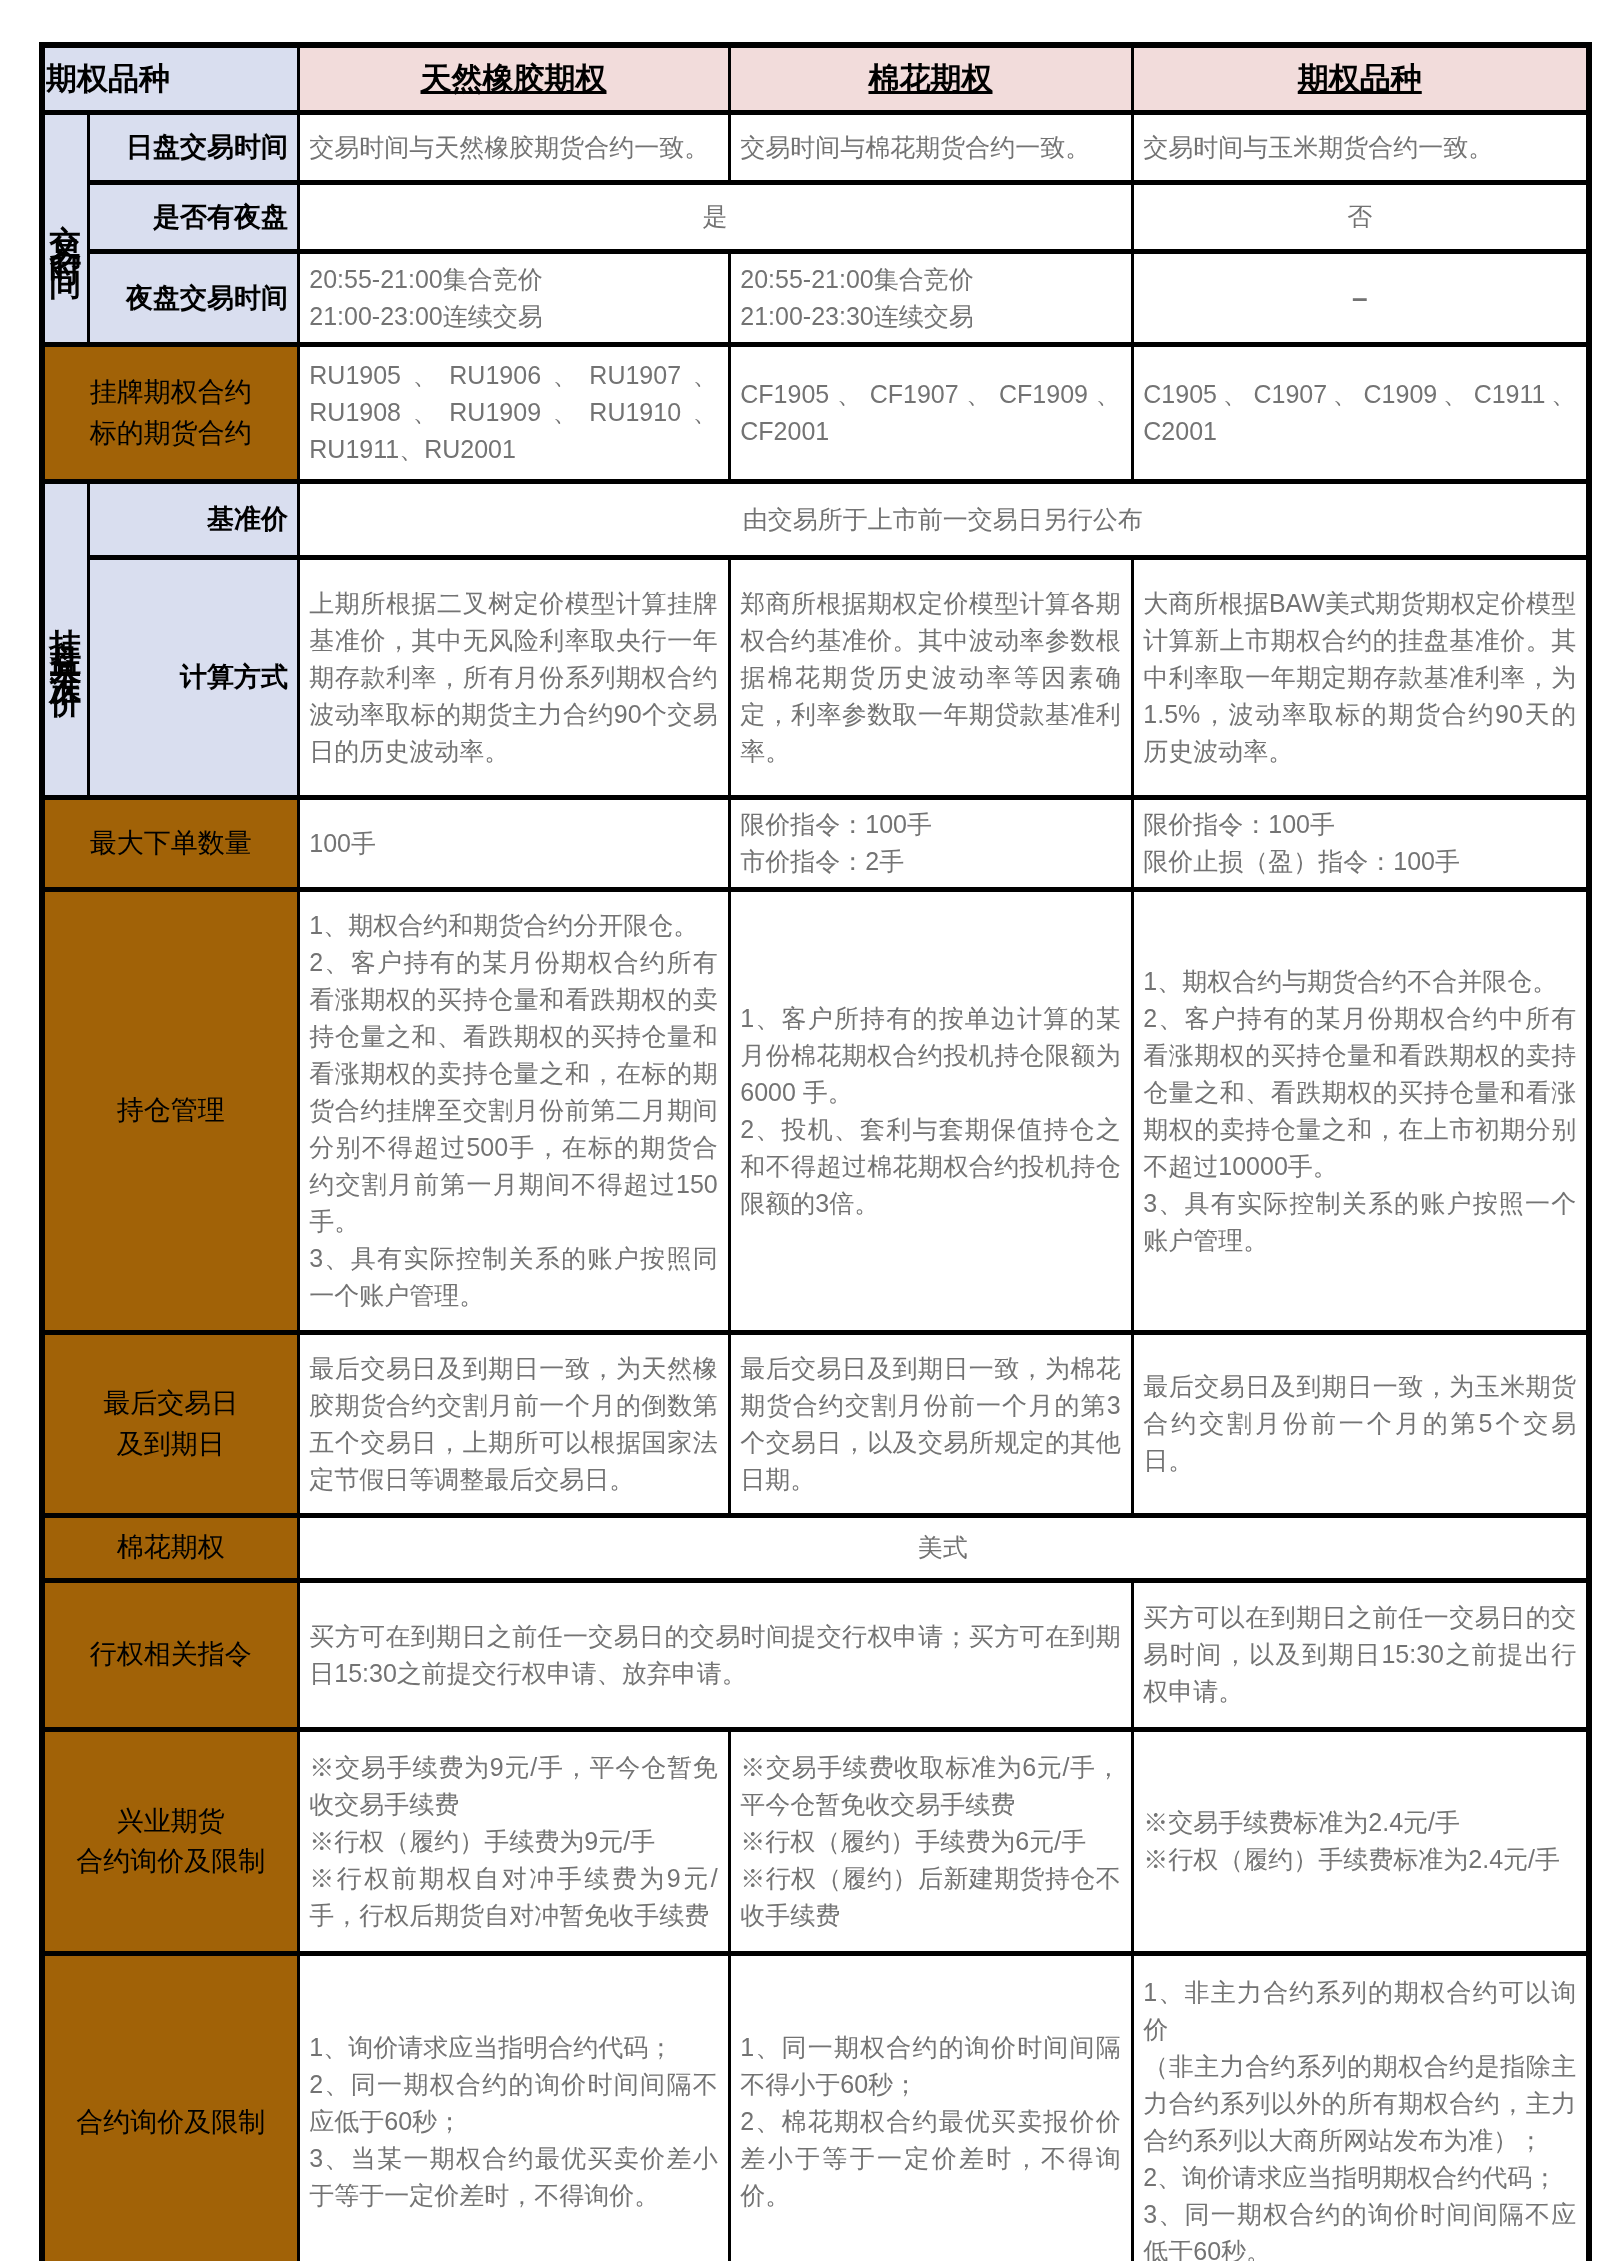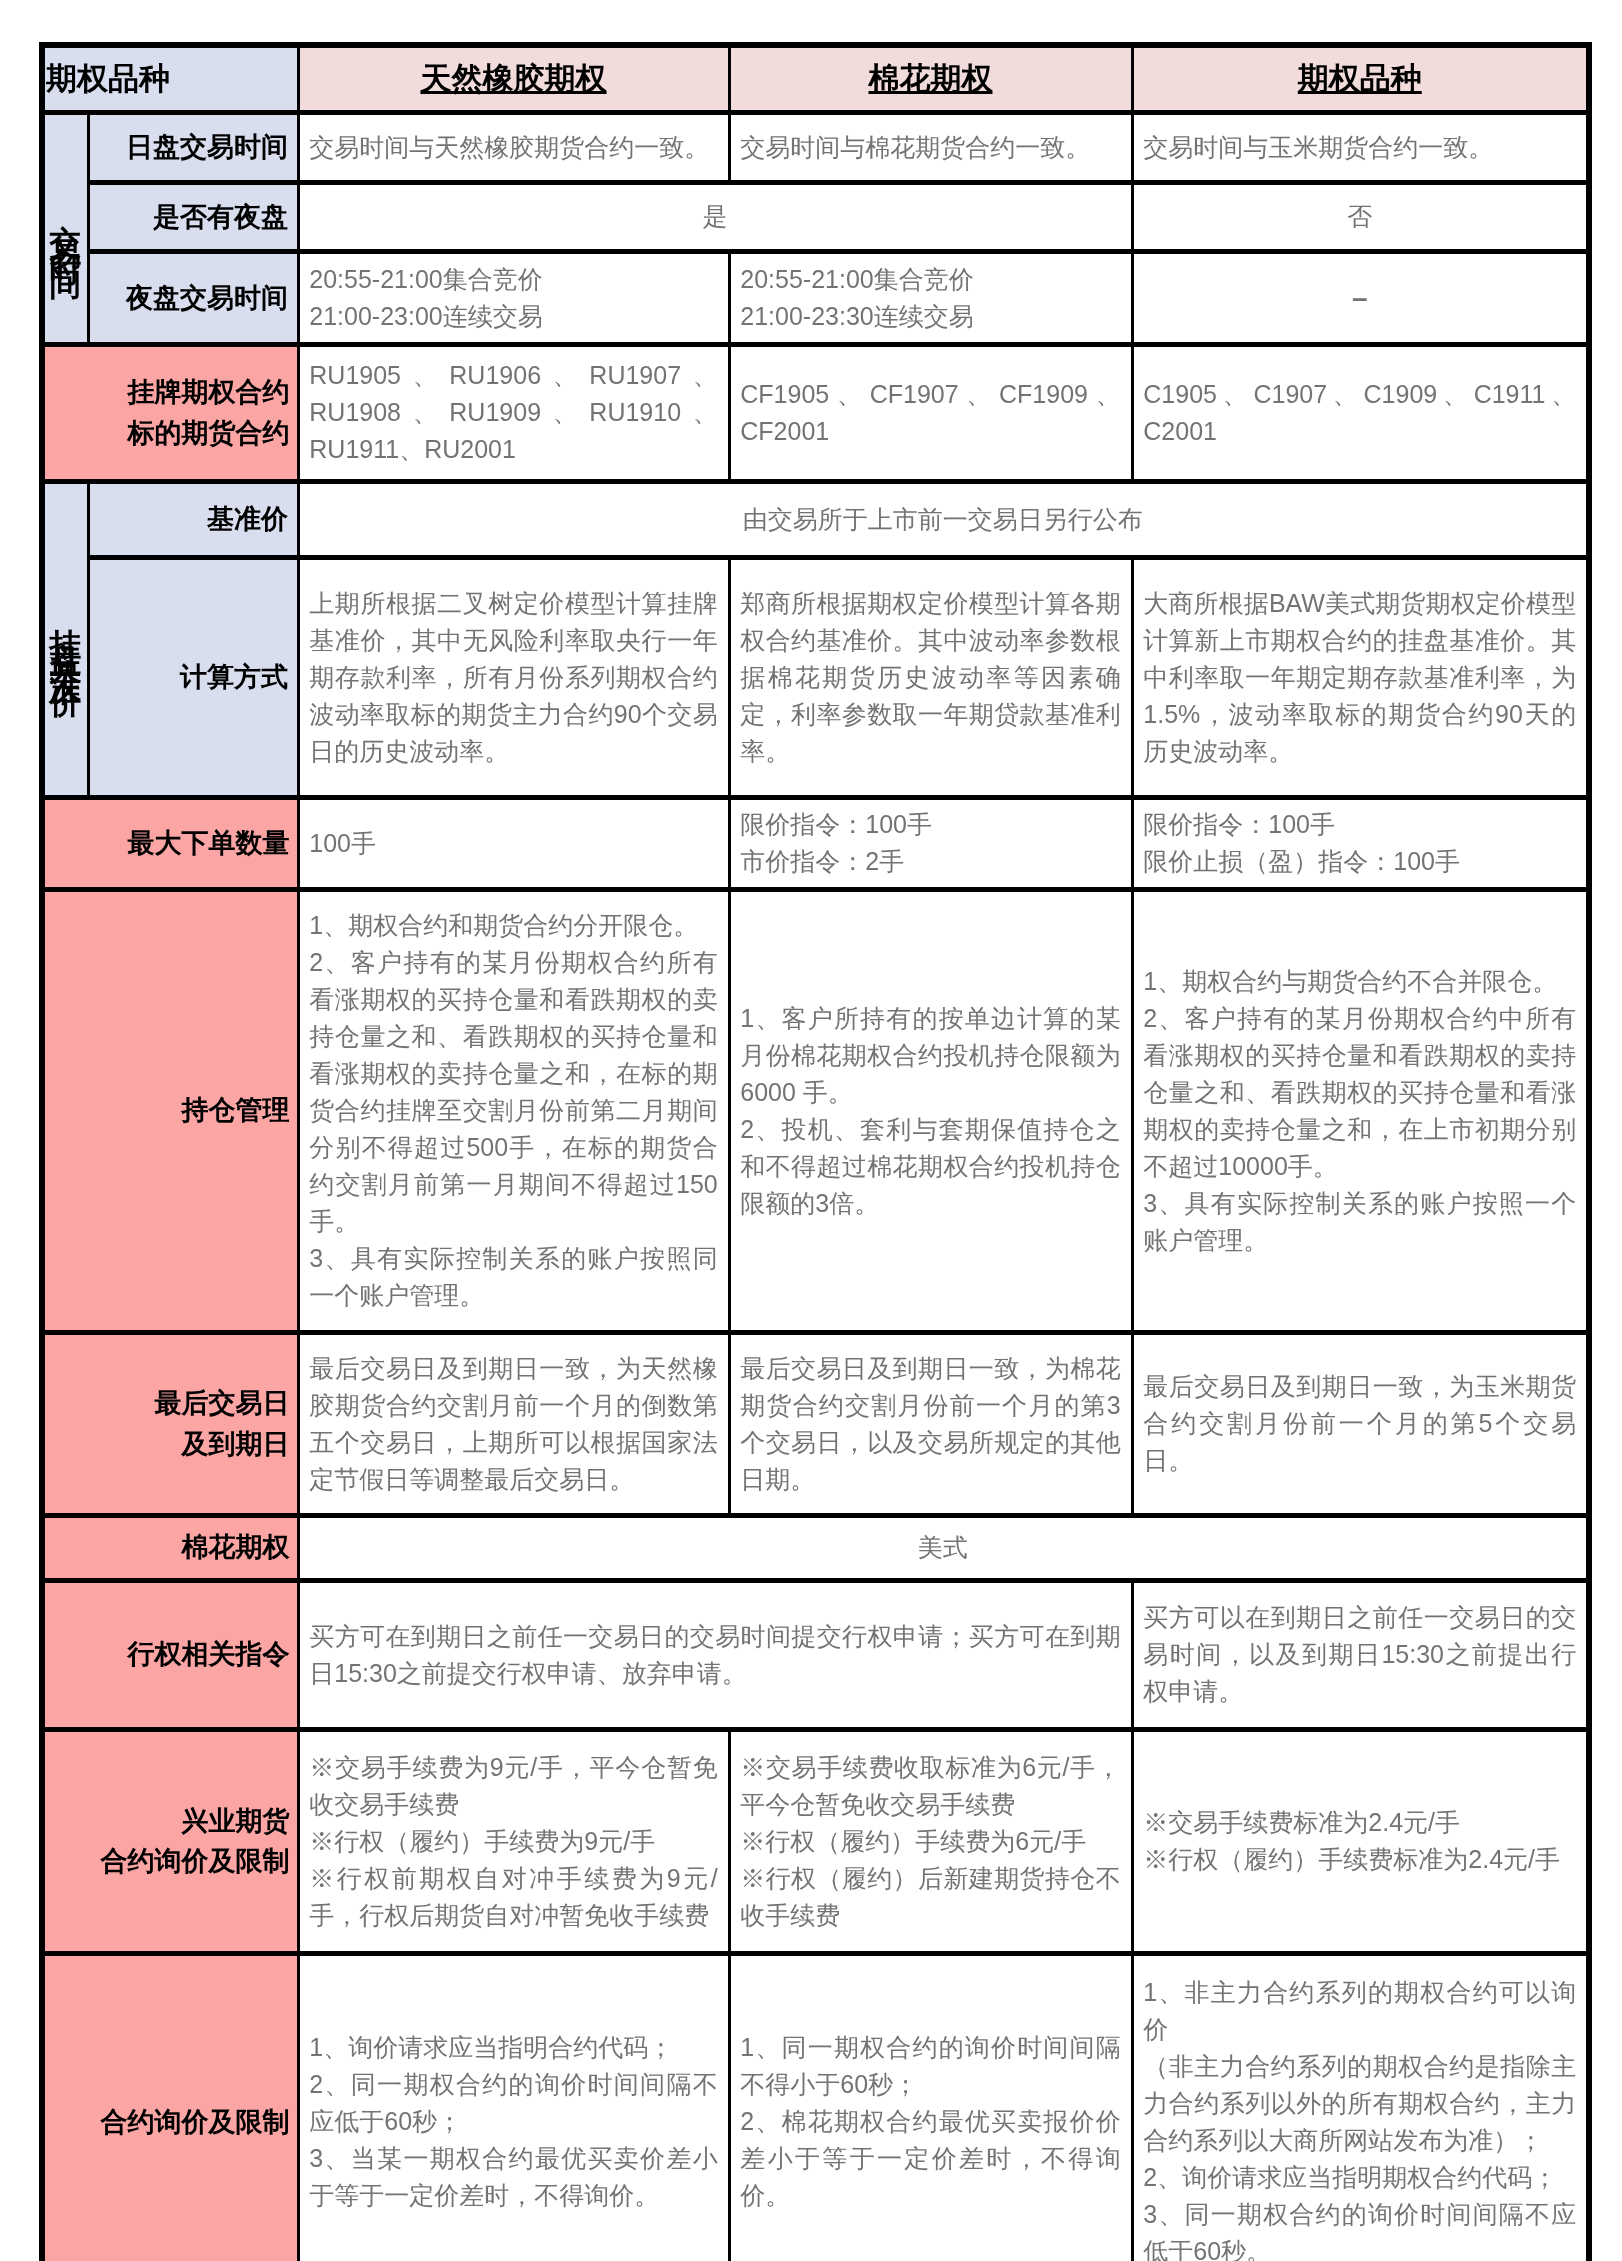--- a/index.html
+++ b/index.html
@@ -19,21 +19,21 @@
   }
   
   th.corner{background:#d9deef;color:#000;font-size:31px;font-weight:bold;text-align:left;}
   th.prod{background:#f2dcdb;color:#000;font-size:31px;font-weight:bold;text-align:center;text-decoration:underline;}
   
   td.vlab{
     background:#d9deef;color:#000;font-size:32px;font-weight:bold;text-align:center;
     writing-mode:vertical-rl;text-orientation:upright;letter-spacing:0.45em;padding:7px 0;
   }
   td.sublab{background:#d9deef;color:#000;font-size:27px;font-weight:bold;text-align:right;padding:5.6px 8.4px;}
-  td.biglab{background:#fca5a5;color:#000;font-size:27px;font-weight:bold;text-align:right;padding:5.6px 7px;line-height:1.5;}
+  td.biglab{background:#a16207;color:#000;font-size:27px;font-weight:normal;text-align:center;padding:5.6px 7px;line-height:1.5;}
   
   td.body{
     background:#fff;color:#737373;font-size:25px;line-height:1.48;
     text-align:justify;padding:5.6px 9.8px;
   }
   td.center{text-align:center;}
   td.dash{font-weight:bold;font-size:28px;}
   
   tr.r-header{height:67px;}
   tr.r-day{height:70px;}

